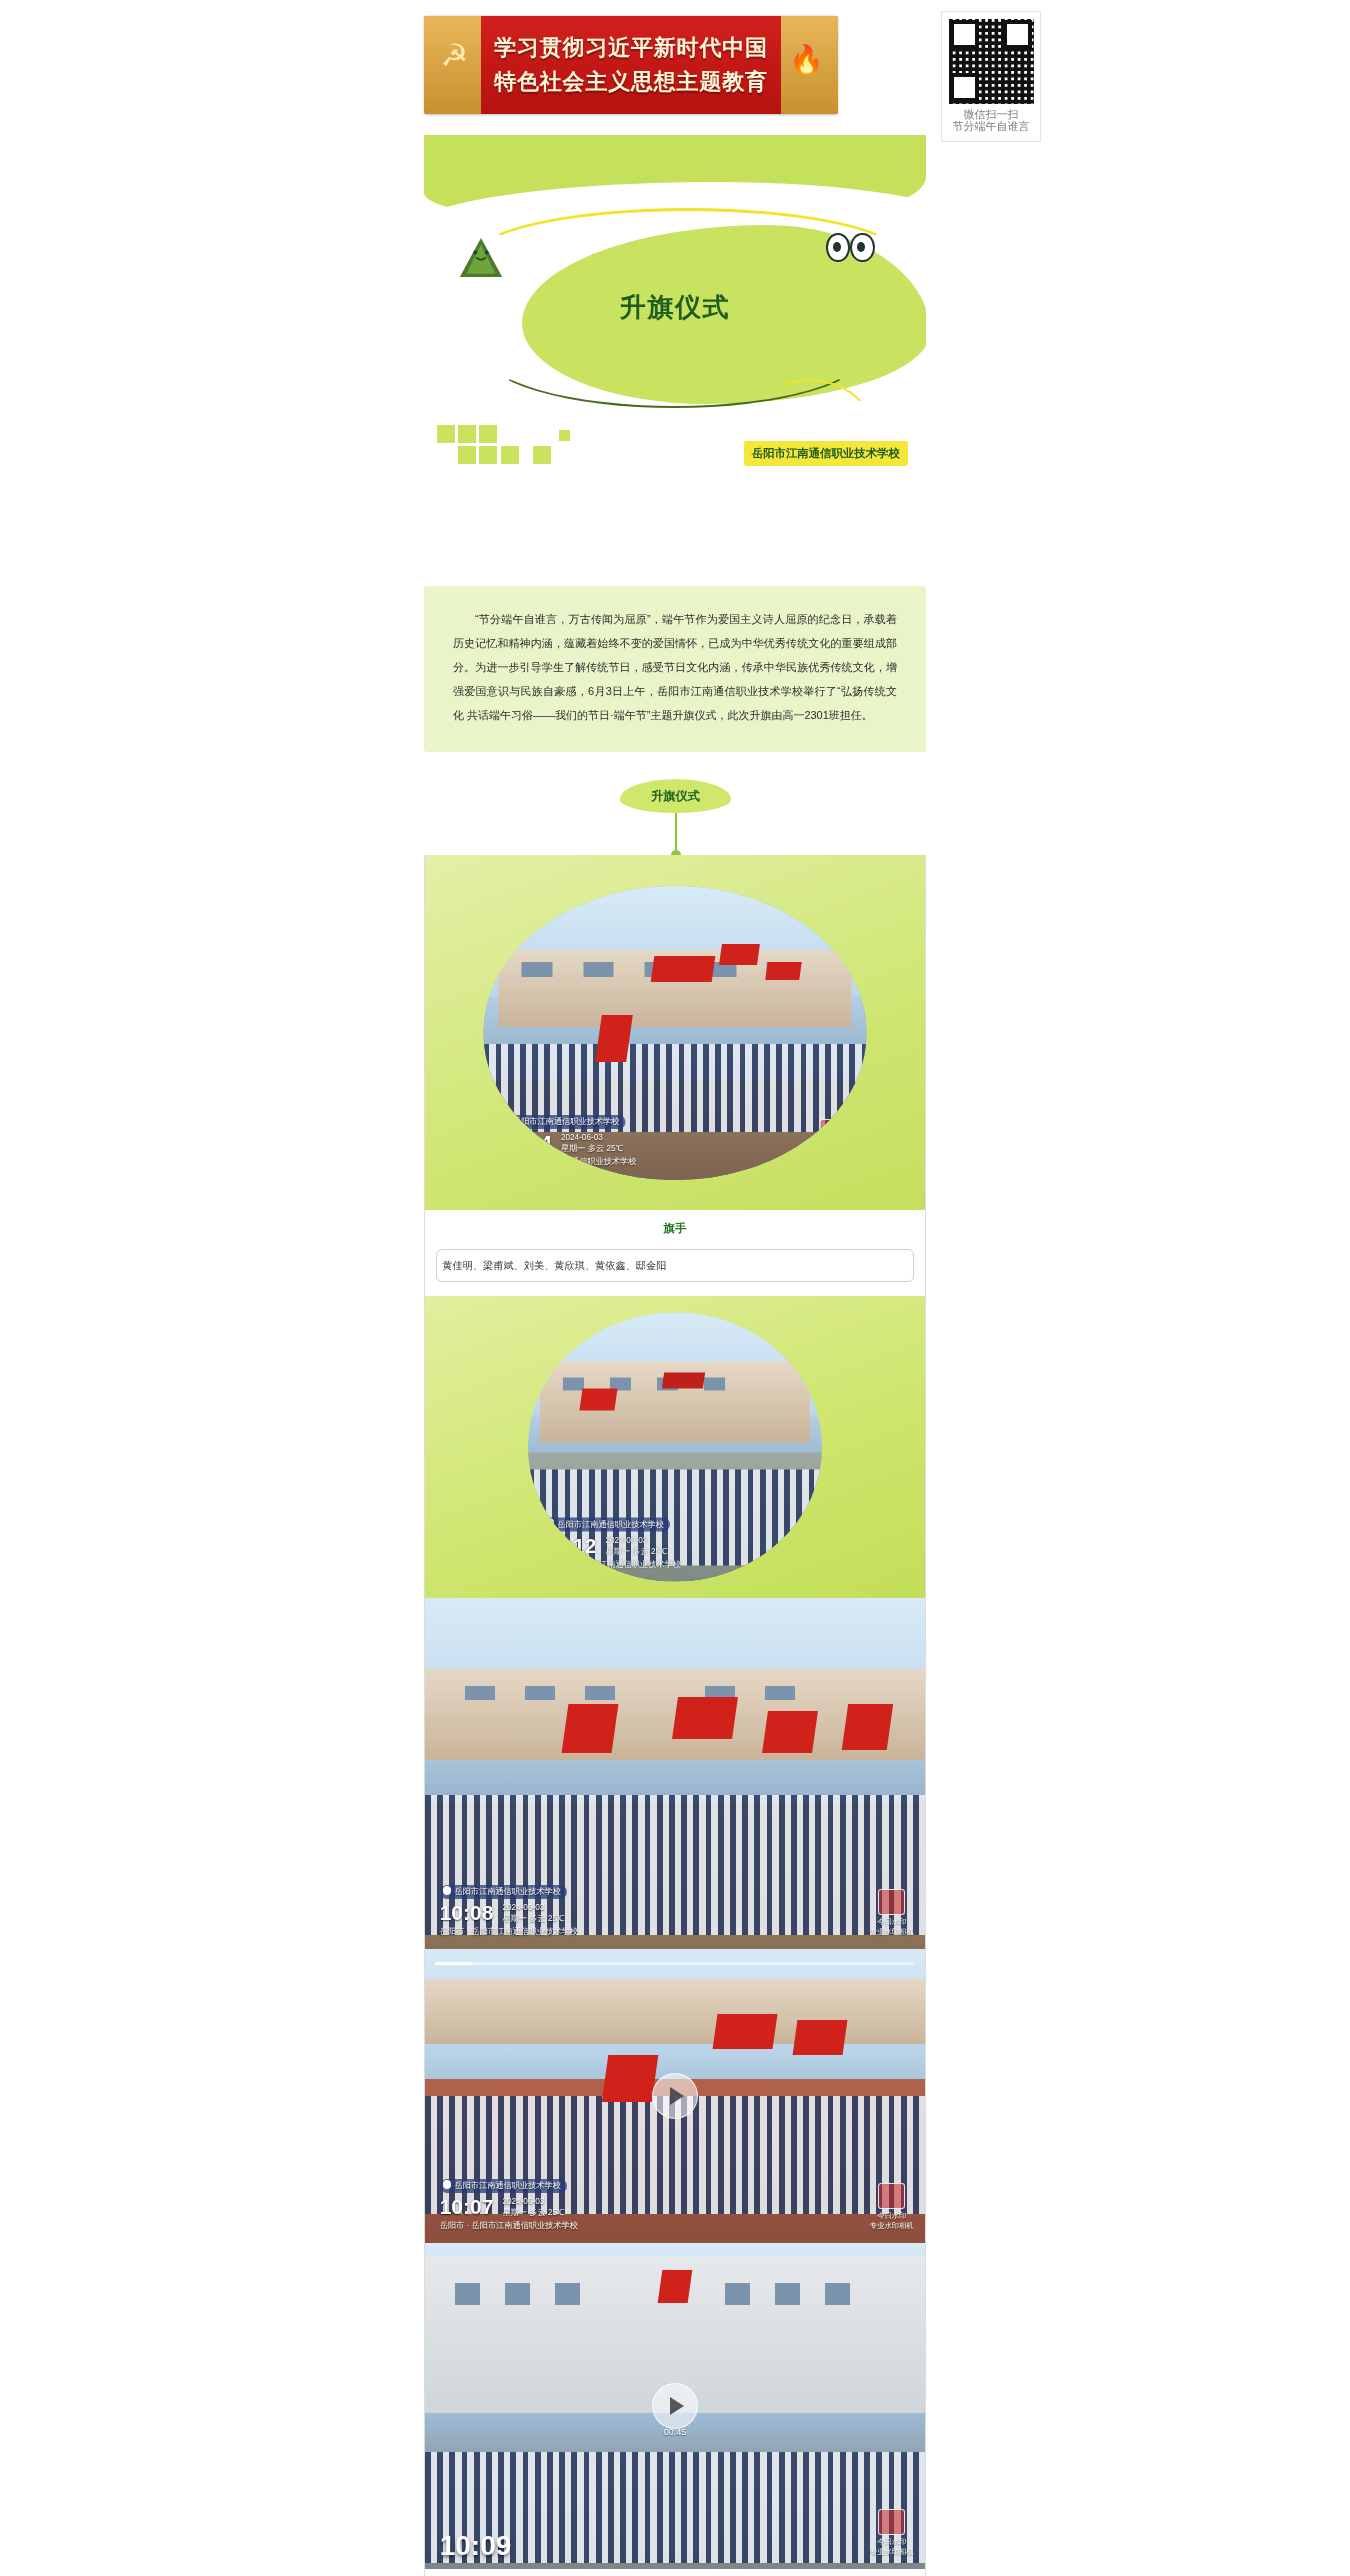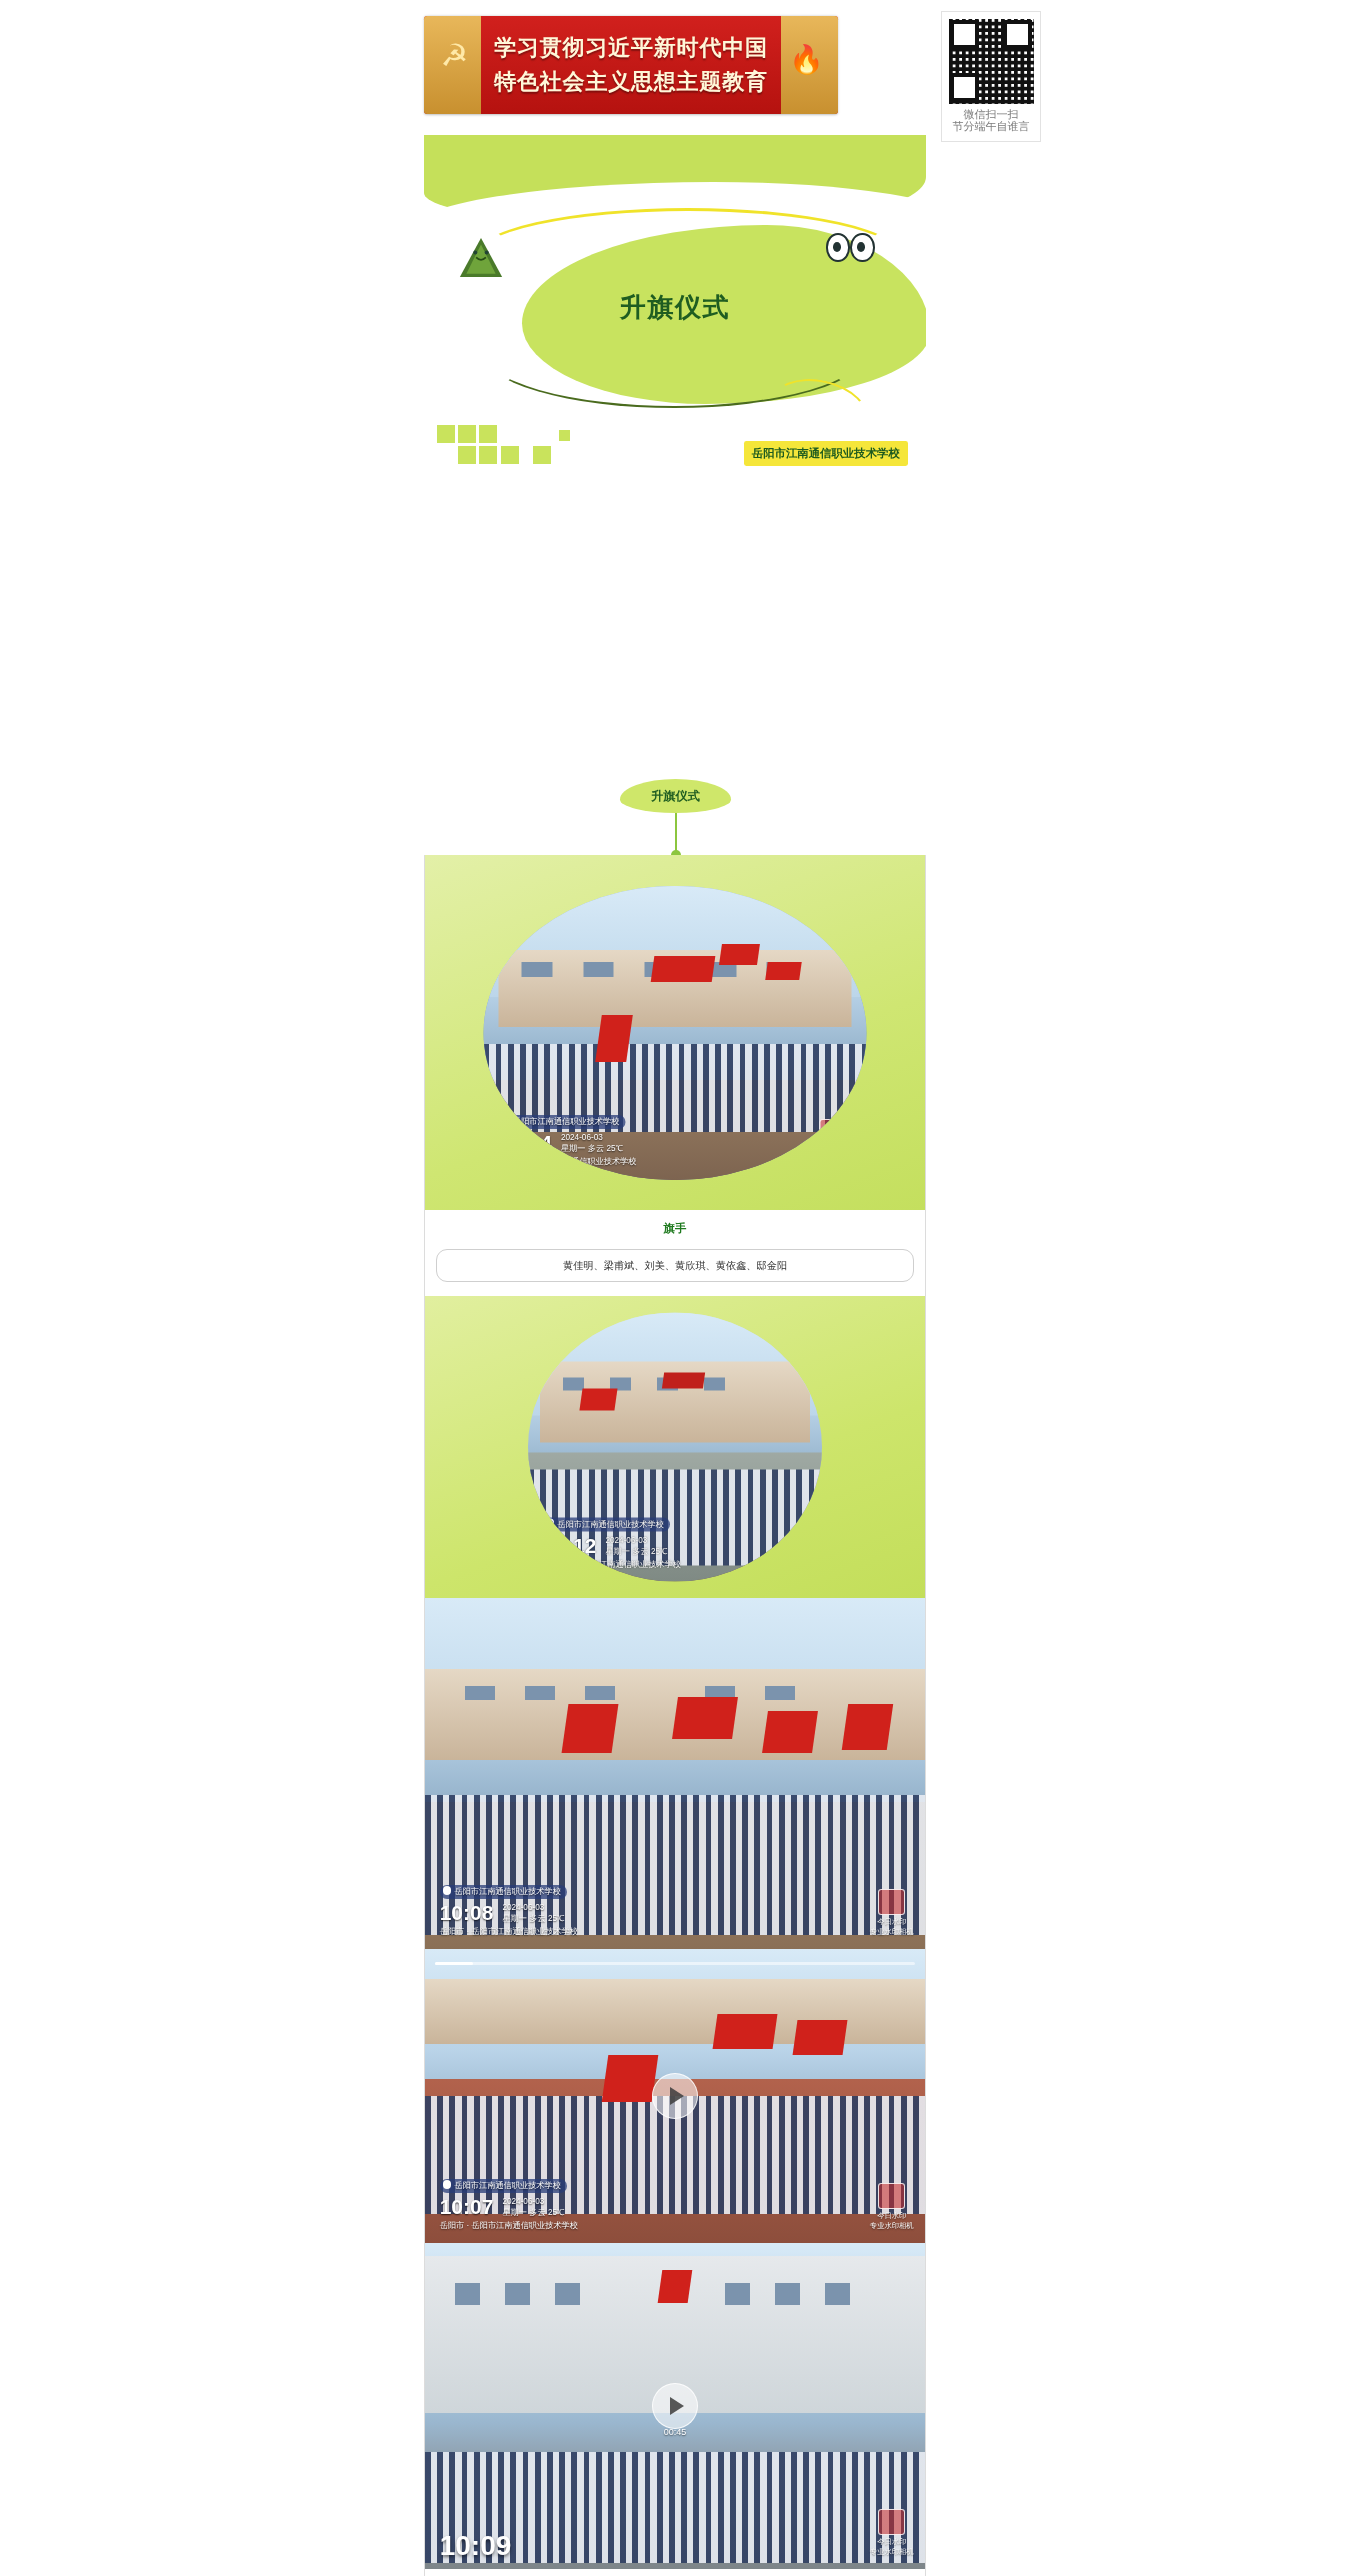--- a/index.html
+++ b/index.html
@@ -300,22 +300,22 @@
     text-align: center;
     color: #1f7a1f;
     font-size: 11.4px;
     font-weight: bold;
     padding: 11.4px 0 13px 0;
     background: #ffffff;
   }
   .name-box {
     margin: 0 11.4px 14.7px 11.4px;
     border: 0.8px solid #cfcfcf;
-    border-radius: 11px;
-    text-align: center;
+    border-radius: 6px;
+    text-align: left;
     font-size: 10.2px;
     color: #333;
     padding: 8.2px 4.9px;
     background: #fff;
   }
 
   
   .circle-photo {
     position: relative; width: 100%; height: 302px;
     background: linear-gradient(160deg,#e1ef9f 0%, #cde56b 60%, #c3de5a 100%);
@@ -432,20 +432,23 @@
       <i style="left:21px;top:21px;width:18px;height:18px;"></i>
       <i style="left:42px;top:21px;width:18px;height:18px;"></i>
       <i style="left:64px;top:21px;width:18px;height:18px;"></i>
       <i style="left:96px;top:21px;width:18px;height:18px;"></i>
       <i style="left:122px;top:4.9px;width:11.4px;height:11.4px;"></i>
     </div>
 
     <div class="school-tag">岳阳市江南通信职业技术学校</div>
   </div>
 
+  <div class="intro-card">
+    <p>“节分端午自谁言，万古传闻为屈原”，端午节作为爱国主义诗人屈原的纪念日，承载着历史记忆和精神内涵，蕴藏着始终不变的爱国情怀，已成为中华优秀传统文化的重要组成部分。为进一步引导学生了解传统节日，感受节日文化内涵，传承中华民族优秀传统文化，增强爱国意识与民族自豪感，6月3日上午，岳阳市江南通信职业技术学校举行了“弘扬传统文化 共话端午习俗——我们的节日·端午节”主题升旗仪式，此次升旗由高一2301班担任。</p>
+  </div>
 
   <div class="section-chip">升旗仪式</div>
   <div class="section-line"></div>
   <div class="section-dot"></div>
 
   <div class="content-frame">
 
     <div class="photo-block">
       <div class="oval-photo">
         <div class="oval">

